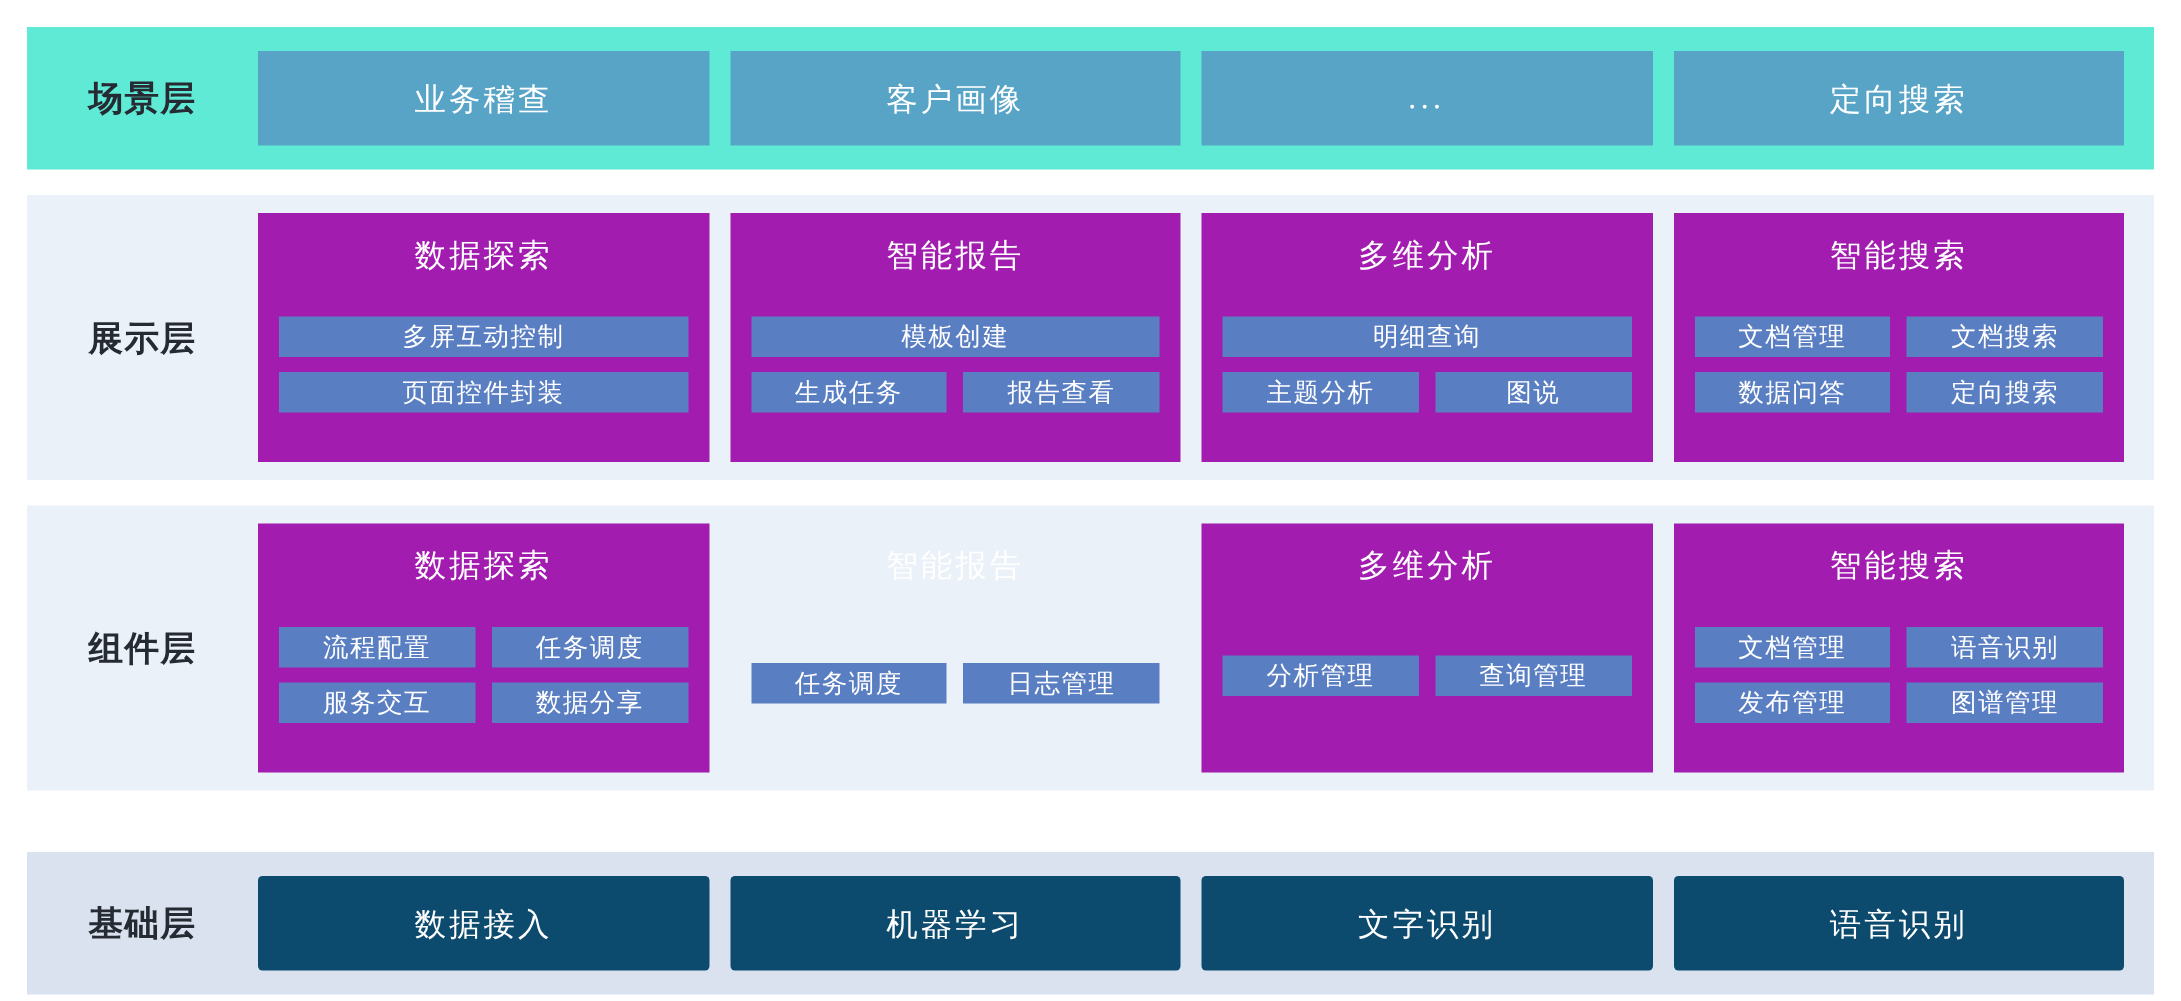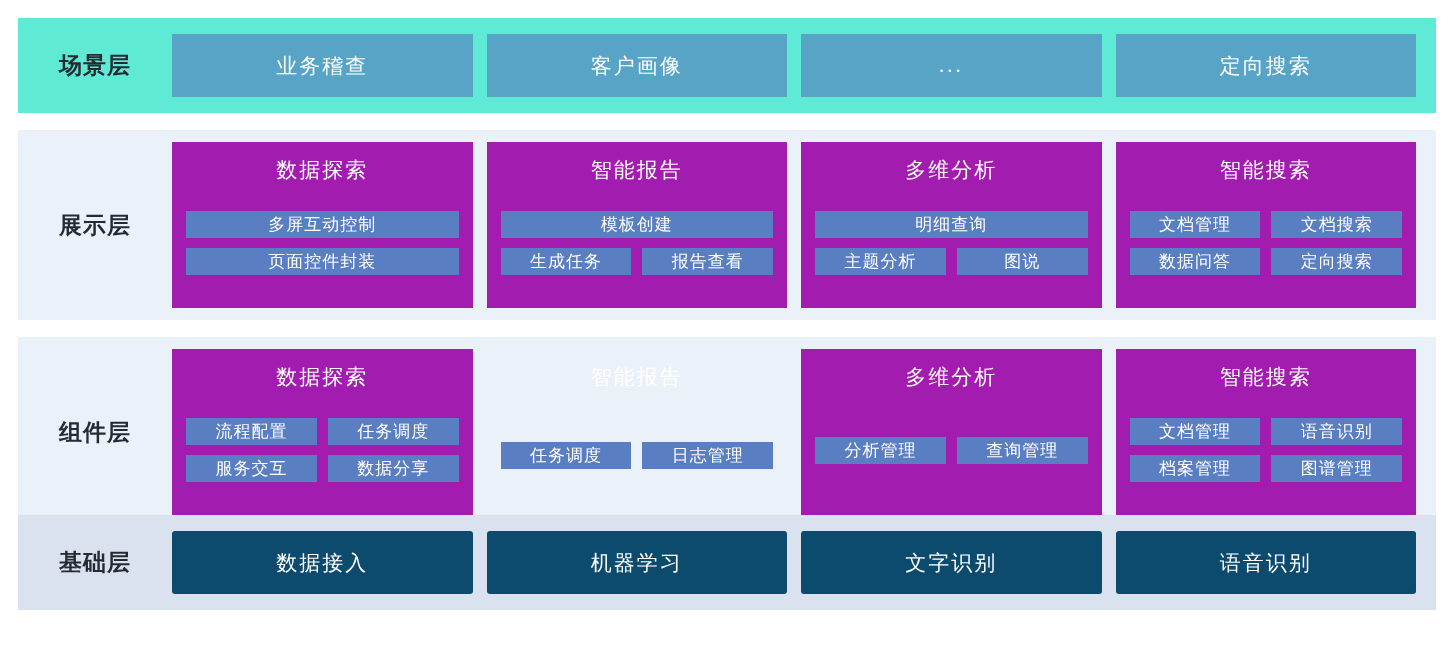--- a/index.html
+++ b/index.html
@@ -14,21 +14,21 @@
   
   .band{
     position:absolute;
     display:flex;
     align-items:center;
     box-sizing:border-box;
   }
   .band-scene   {left:18px; top:18px;  width:1418px; height:95px;  background:#5eead4;}
   .band-display {left:18px; top:130px; width:1418px; height:190px; background:#eaf1f8;}
   .band-comp    {left:18px; top:337px; width:1418px; height:190px; background:#eaf1f8;}
-  .band-base    {left:18px; top:515px; width:1418px; height:95px;  background:#d9e2ee;}
+  .band-base    {left:18px; top:568px; width:1418px; height:95px;  background:#d9e2ee;}
 
   
   .layer-label{
     width:154px;
     flex:0 0 154px;
     text-align:center;
     font-size:23px;
     font-weight:bold;
     color:#262b33;
     letter-spacing:1px;
@@ -240,21 +240,21 @@
 
       <div class="col">
         <div class="card">
           <div class="card-title">智能搜索</div>
           <div class="card-body">
             <div class="chip-row">
               <div class="chip">文档管理</div>
               <div class="chip">语音识别</div>
             </div>
             <div class="chip-row">
-              <div class="chip">档案管理</div>
+              <div class="chip">发布管理</div>
               <div class="chip">图谱管理</div>
             </div>
           </div>
         </div>
       </div>
 
     </div>
   </div>
 
   <div class="band band-base">

